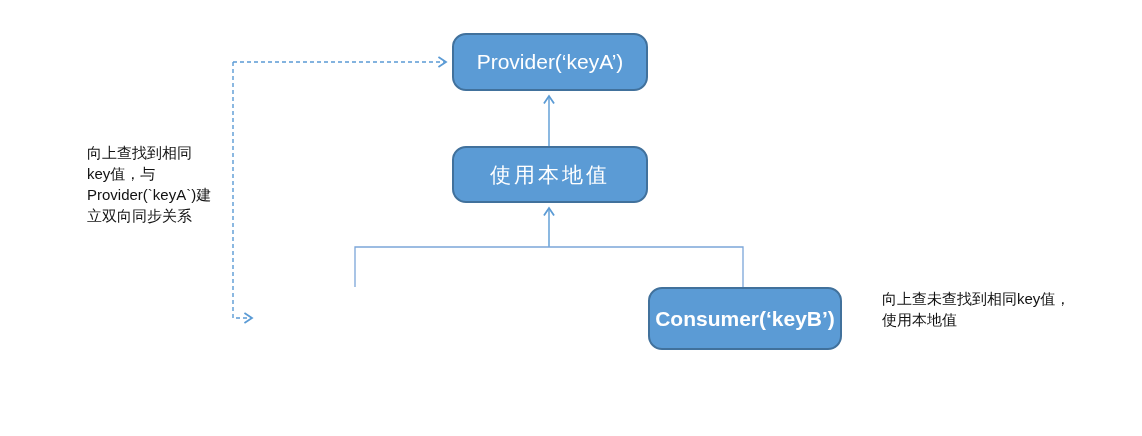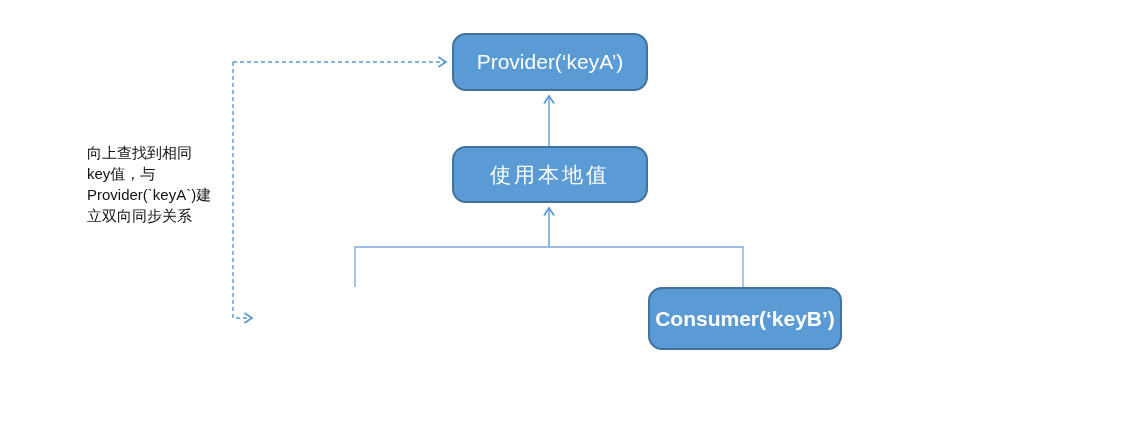--- a/index.html
+++ b/index.html
@@ -86,14 +86,18 @@
     <span>Consumer(‘keyB’)</span>
   </div>
 
   <div id="annotation-left" class="annotation">
     <div>向上查找到相同</div>
     <div>key值，与</div>
     <div>Provider(`keyA`)建</div>
     <div>立双向同步关系</div>
   </div>
 
+  <div id="annotation-right" class="annotation">
+    <div>向上查未查找到相同key值，</div>
+    <div>使用本地值</div>
+  </div>
 
 </div>
 
 </body></html>

